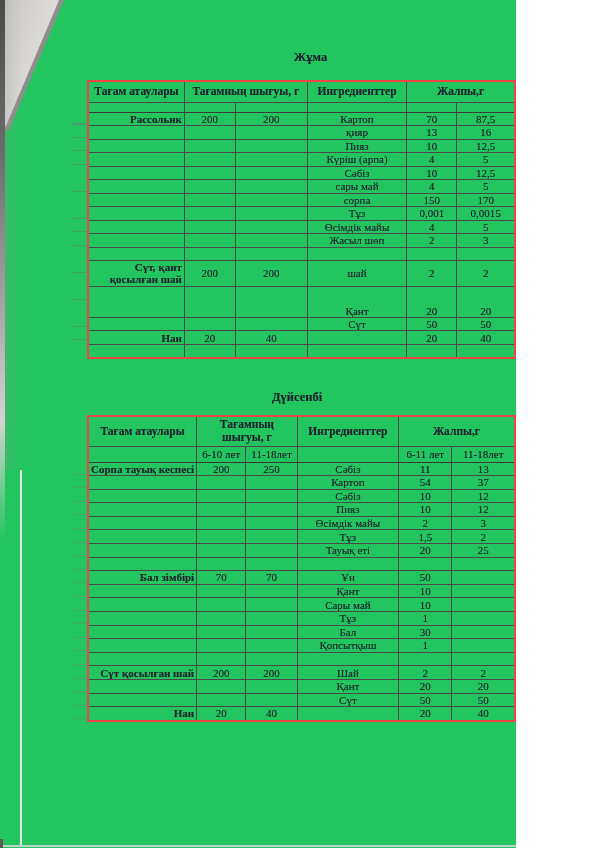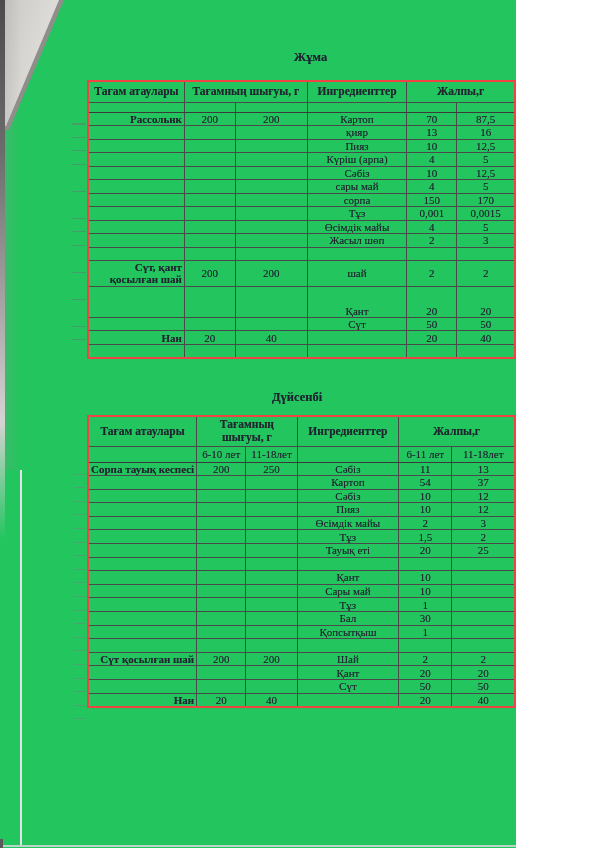--- a/index.html
+++ b/index.html
@@ -351,20 +351,28 @@
         </tr>
         <tr>
           <td></td>
           <td></td>
           <td></td>
           <td></td>
           <td></td>
           <td></td>
         </tr>
         <tr>
+          <td>Бал зімбірі</td>
+          <td>70</td>
+          <td>70</td>
+          <td>Ұн</td>
+          <td>50</td>
+          <td></td>
+        </tr>
+        <tr>
           <td></td>
           <td></td>
           <td></td>
           <td>Қант</td>
           <td>10</td>
           <td></td>
         </tr>
         <tr>
           <td></td>
           <td></td>

